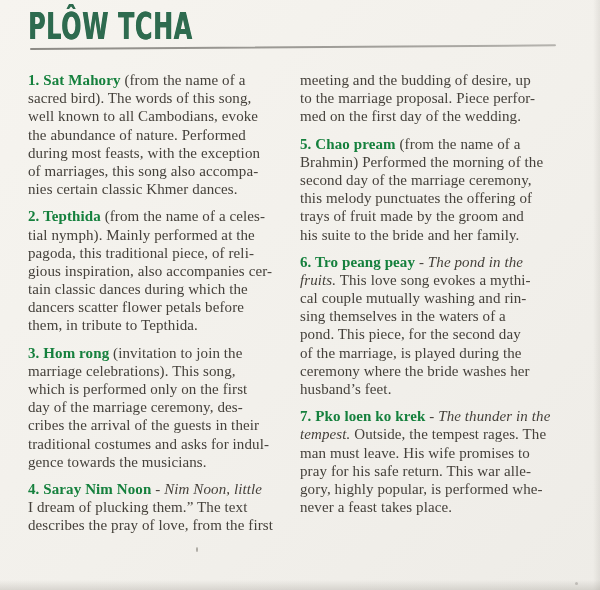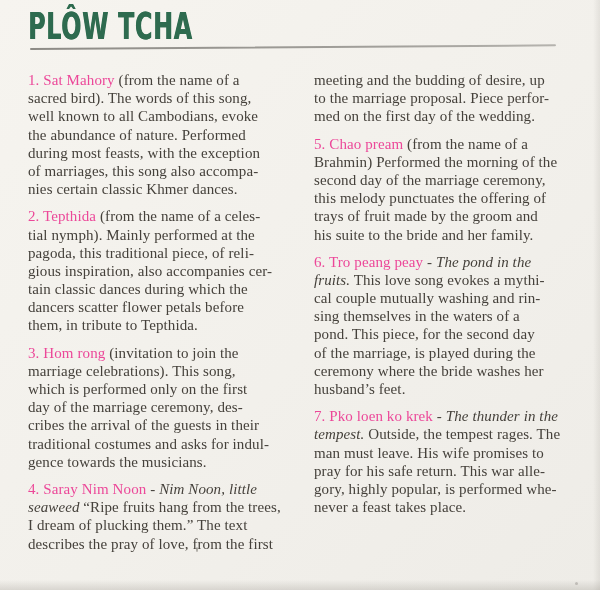--- a/index.html
+++ b/index.html
@@ -41,30 +41,30 @@
     background: linear-gradient(to right, #8d8b86, #a3a19c 70%, #b5b3ae);
     border-radius: 1px;
     transform: rotate(-0.4deg);
     transform-origin: left center;
   }
   .col {
     position: absolute; top: 71px;
     color: #45413b;
   }
   .col-left  { left: 28px;  width: 268px; }
-  .col-right { left: 314px; width: 268px; }
+  .col-right { left: 300px; width: 268px; }
   .track { margin: 0 0 9px 0; }
   .line {
     white-space: pre;
     font-size: 15px;
     line-height: 18.2px;
     height: 18.2px;
     letter-spacing: 0.1px;
   }
-  .seg-b { font-weight: normal; color: #ec4899; }
+  .seg-b { font-weight: bold; color: #15803d; }
   .seg-i { font-style: italic; font-family: Liberation Serif, serif; }
   .speck {
     position: absolute;
     background: rgba(100,95,88,0.5);
     border-radius: 50%;
     pointer-events: none;
   }
   .speck-1 { left: 196px; top: 547px; width: 2px; height: 5px; }
   .speck-2 { left: 575px; top: 582px; width: 3px; height: 3px; opacity: .6; }
 </style>
@@ -97,21 +97,20 @@
         <div class="line"><span class="seg-b">3. Hom rong</span><span class="seg-n"> (invitation to join the</span></div>
         <div class="line"><span class="seg-n">marriage celebrations). This song,</span></div>
         <div class="line"><span class="seg-n">which is performed only on the first</span></div>
         <div class="line"><span class="seg-n">day of the marriage ceremony, des-</span></div>
         <div class="line"><span class="seg-n">cribes the arrival of the guests in their</span></div>
         <div class="line"><span class="seg-n">traditional costumes and asks for indul-</span></div>
         <div class="line"><span class="seg-n">gence towards the musicians.</span></div>
       </div>
       <div class="track">
         <div class="line"><span class="seg-b">4. Saray Nim Noon</span><span class="seg-n"> - </span><span class="seg-i">Nim Noon, little</span></div>
-        <div class="line"><span class="seg-i">seaweed</span><span class="seg-n"> “Ripe fruits hang from the trees,</span></div>
         <div class="line"><span class="seg-n">I dream of plucking them.” The text</span></div>
         <div class="line"><span class="seg-n">describes the pray of love, from the first</span></div>
       </div>
     </div>
   <div class="col col-right">
       <div class="track">
         <div class="line"><span class="seg-n">meeting and the budding of desire, up</span></div>
         <div class="line"><span class="seg-n">to the marriage proposal. Piece perfor-</span></div>
         <div class="line"><span class="seg-n">med on the first day of the wedding.</span></div>
       </div>

